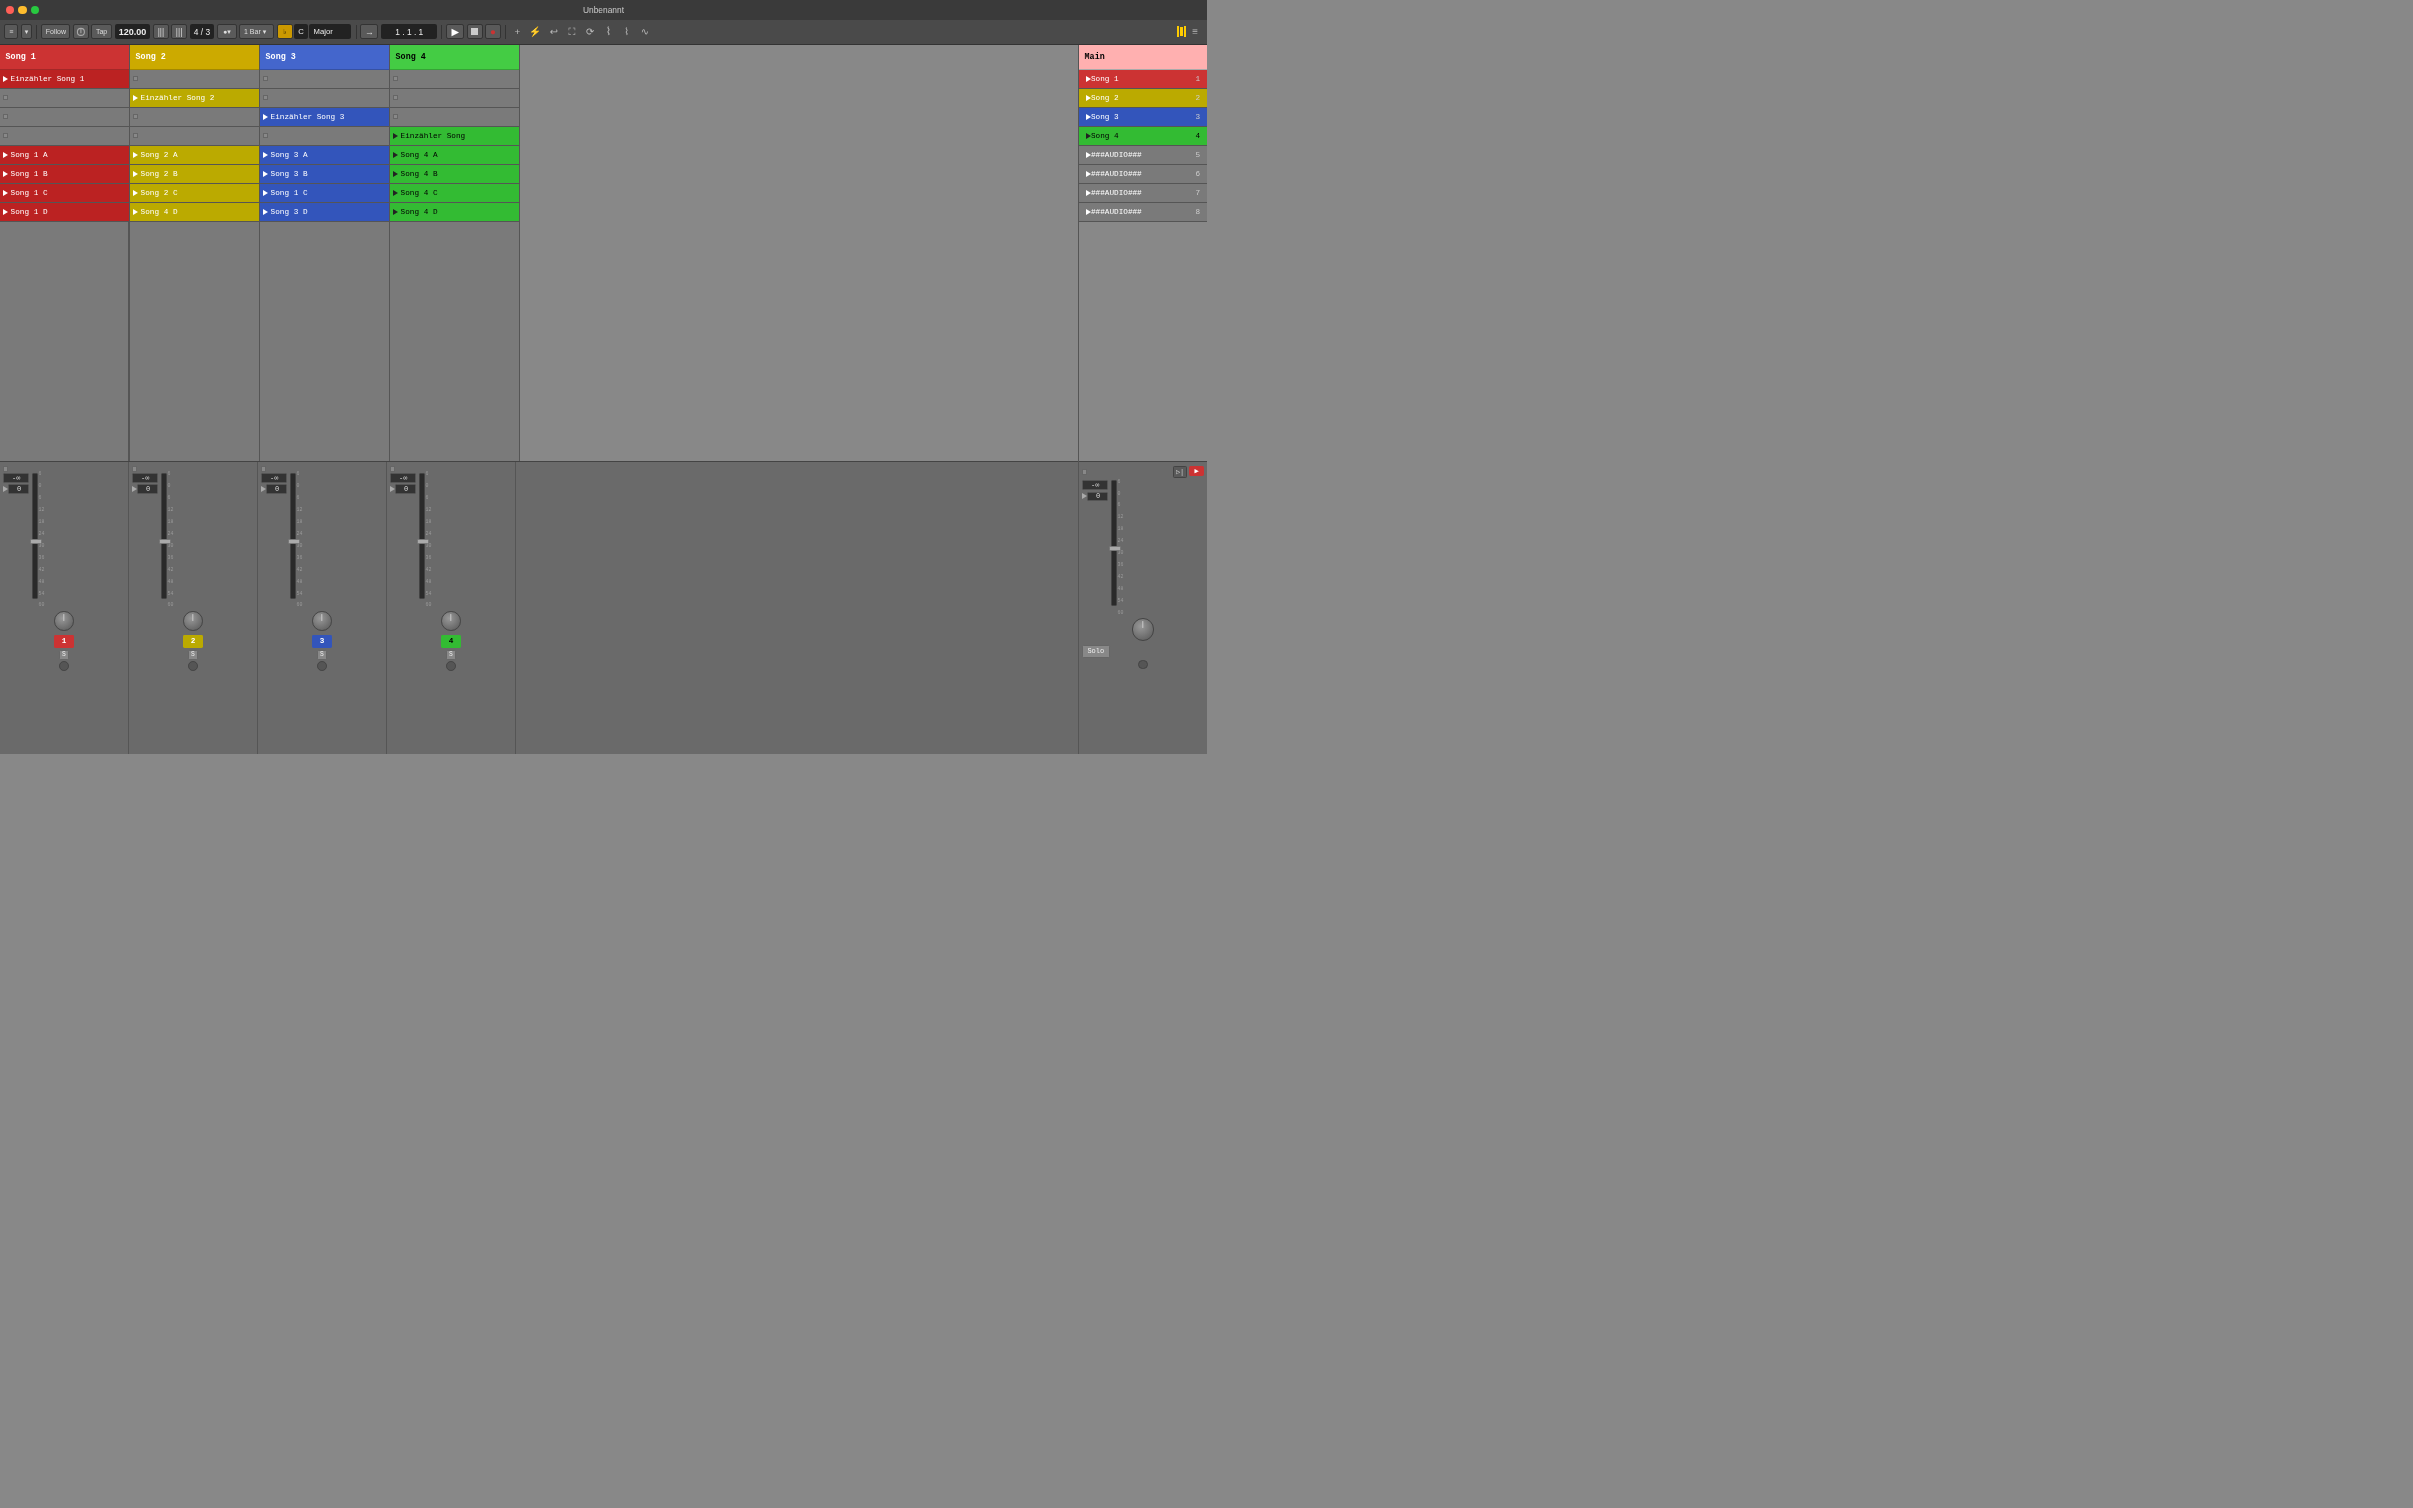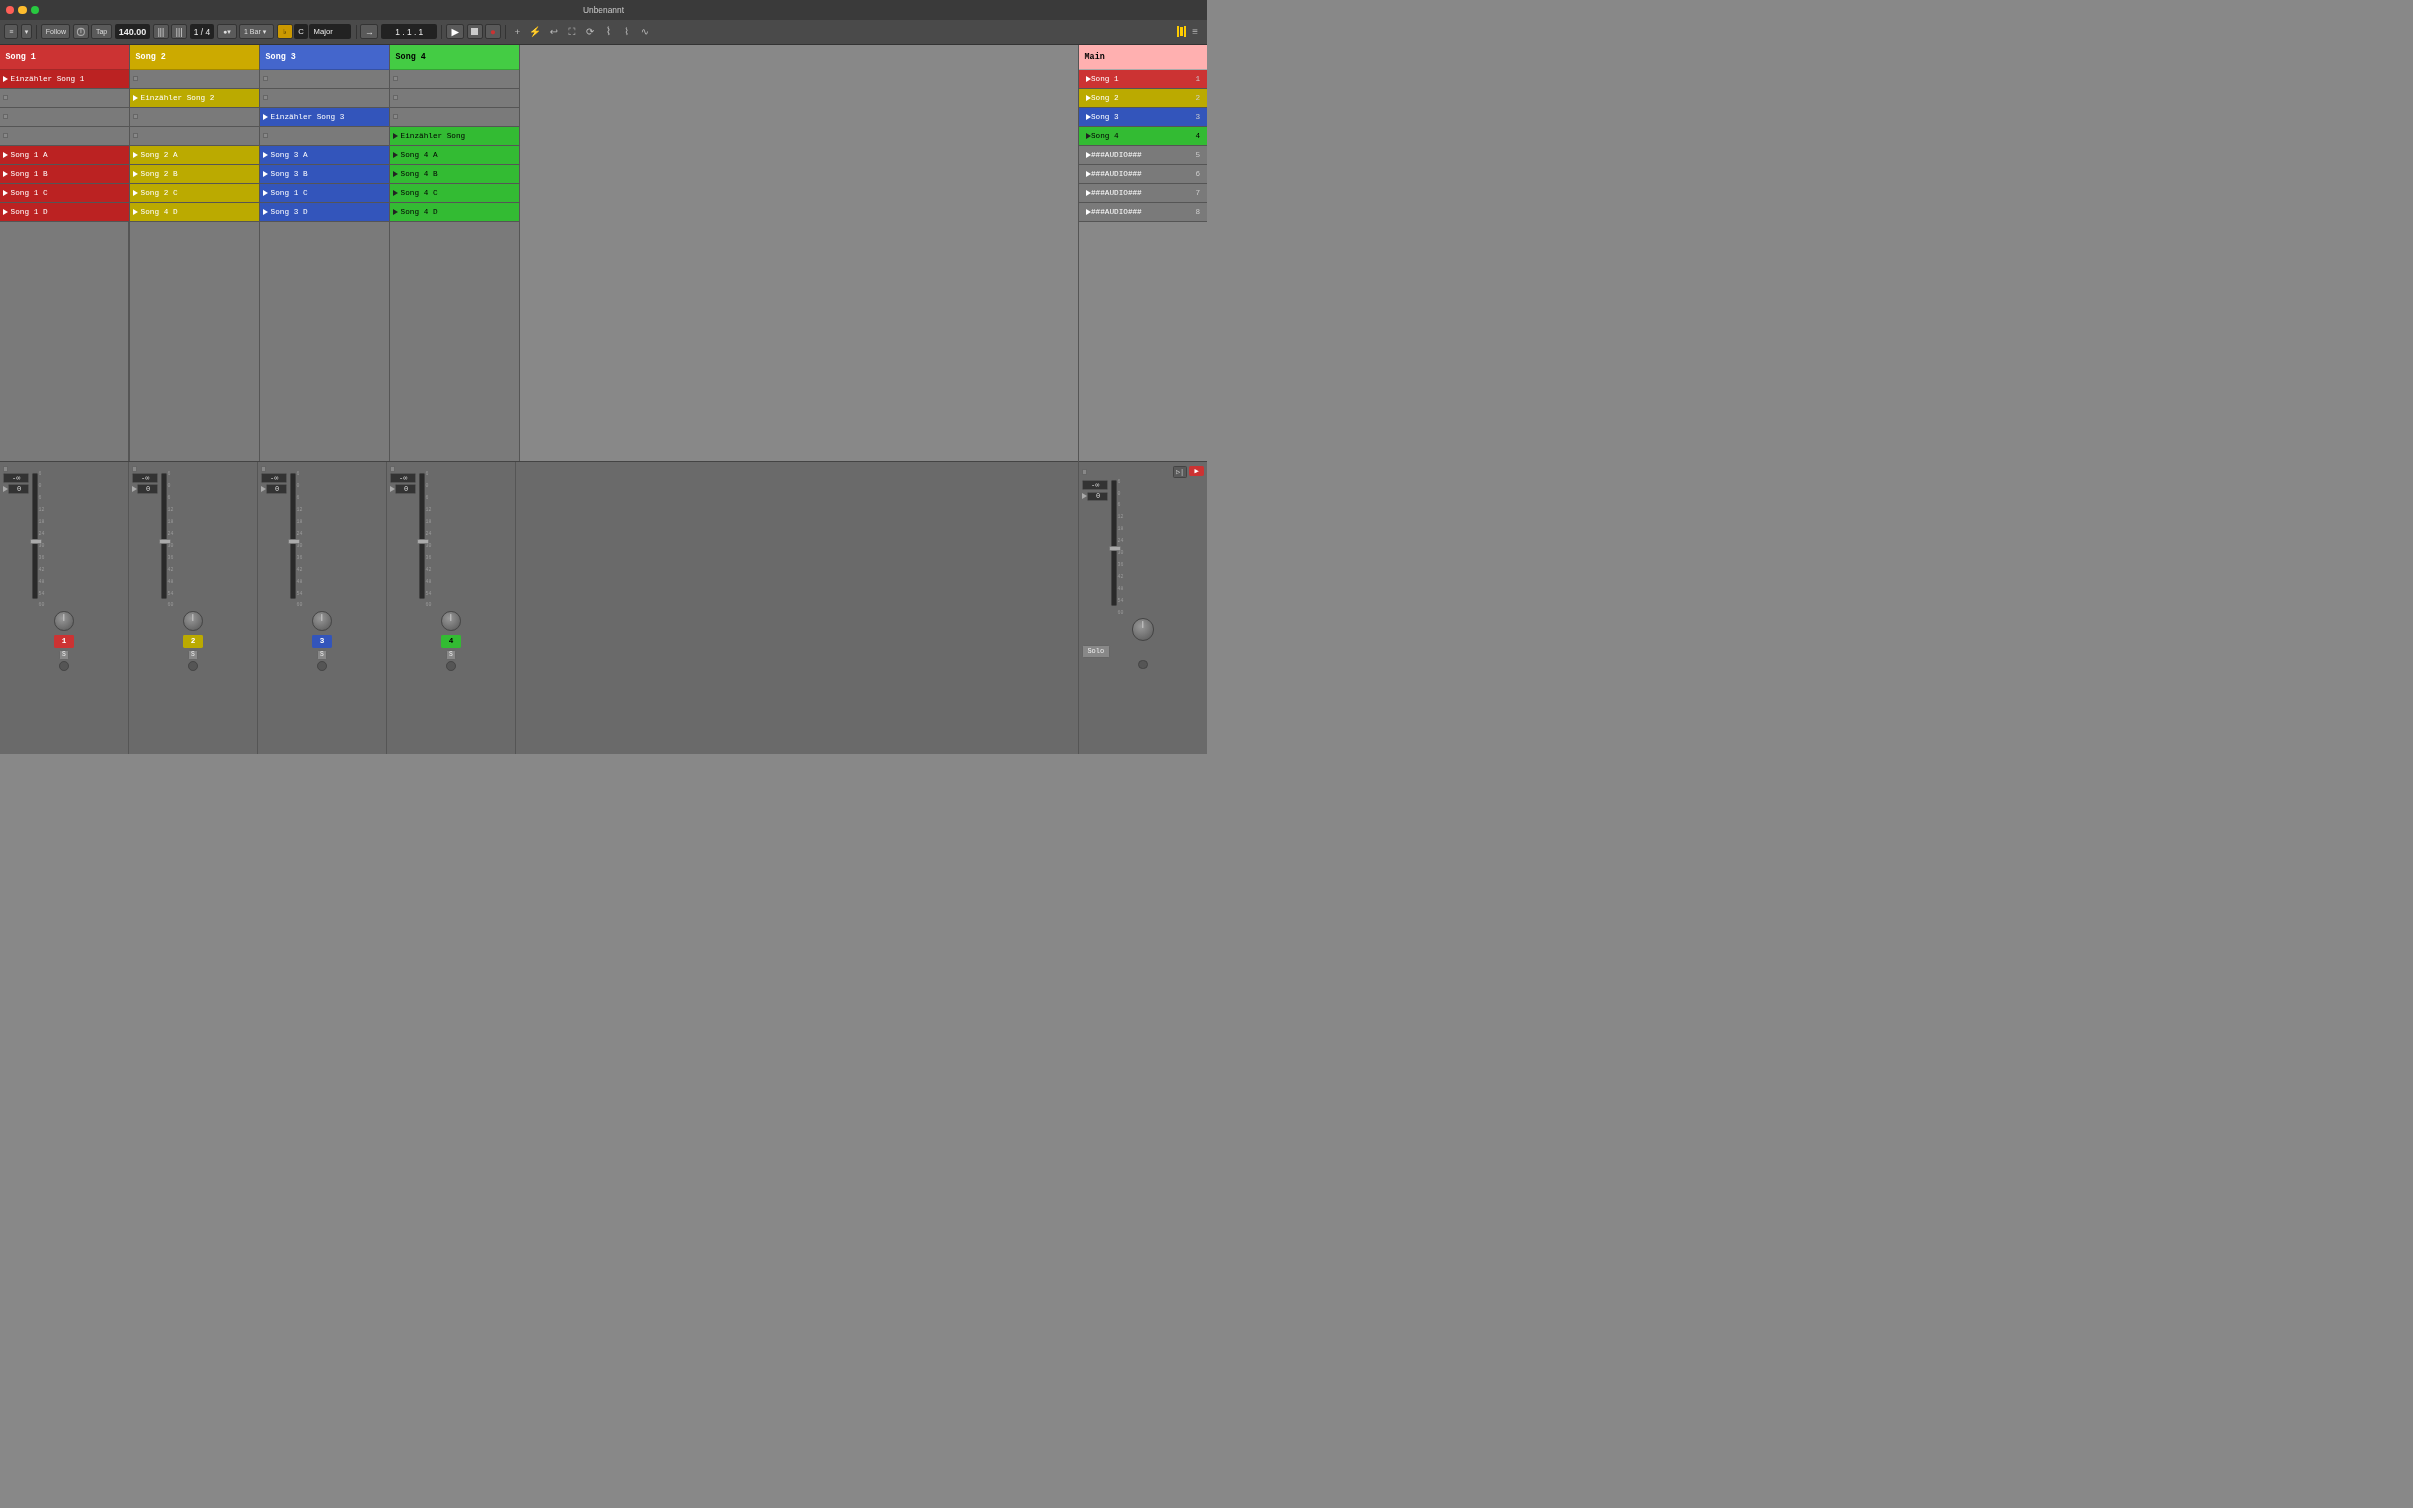--- a/index.html
+++ b/index.html
@@ -415,26 +415,26 @@
 
   <div class="transport-btn" style="width:15.4px;padding:0;justify-content:center;">
     <svg width="9.8" height="9.8" viewBox="0 0 14 14">
       <circle cx="7" cy="7" r="5" fill="none" stroke="#aaa" stroke-width="1.5"></circle>
       <line x1="7" y1="3" x2="7" y2="9" stroke="#aaa" stroke-width="1.5"></line>
     </svg>
   </div>
 
   <div class="transport-btn">Tap</div>
 
-  <div class="tempo-display">140.00</div>
+  <div class="tempo-display">120.00</div>
 
   <div class="transport-btn" style="width:15.4px;padding:0;justify-content:center;font-size:8.4px;">|||</div>
   <div class="transport-btn" style="width:15.4px;padding:0;justify-content:center;font-size:8.4px;">|||</div>
 
-  <div class="time-sig">1 / 4</div>
+  <div class="time-sig">4 / 3</div>
 
   <div class="transport-btn" style="width:19.6px;padding:0;justify-content:center;">●▾</div>
 
   <div class="transport-btn" style="min-width:35px;">1 Bar ▾</div>
 
   <div style="display:flex;align-items:center;gap:1.4px;">
 
     <div class="transport-btn" style="background:#cc9900;color:#000;width:15.4px;justify-content:center;">♭</div>
     <div class="key-display">C</div>
     <div class="key-display" style="min-width:42px;">Major</div>

